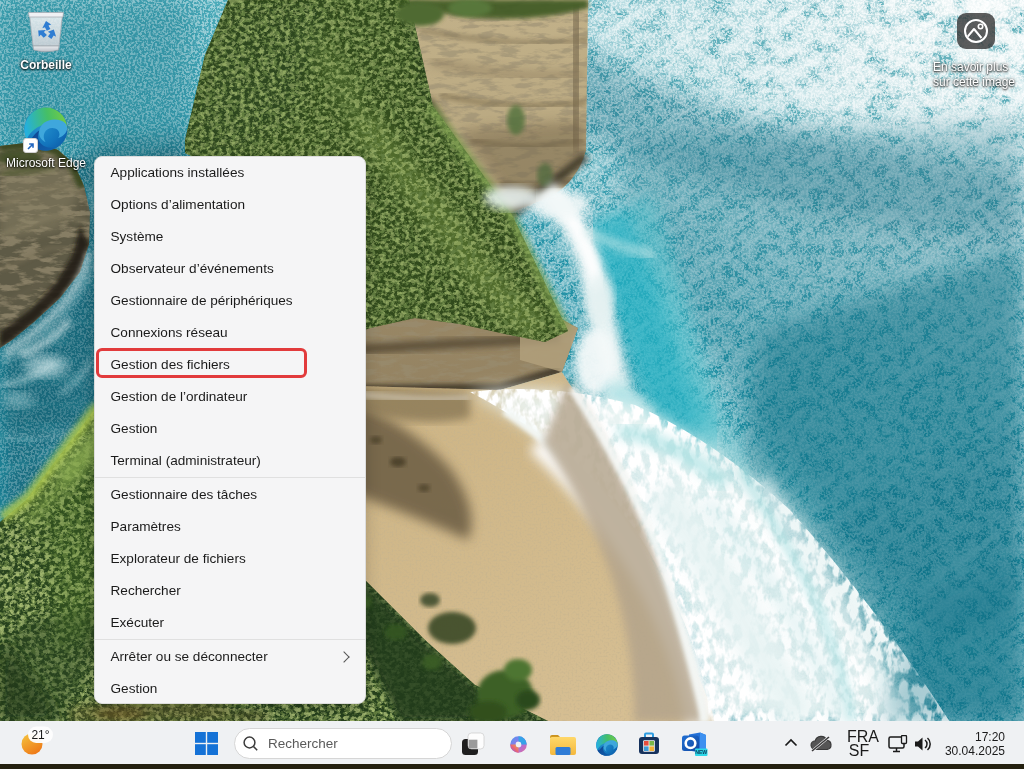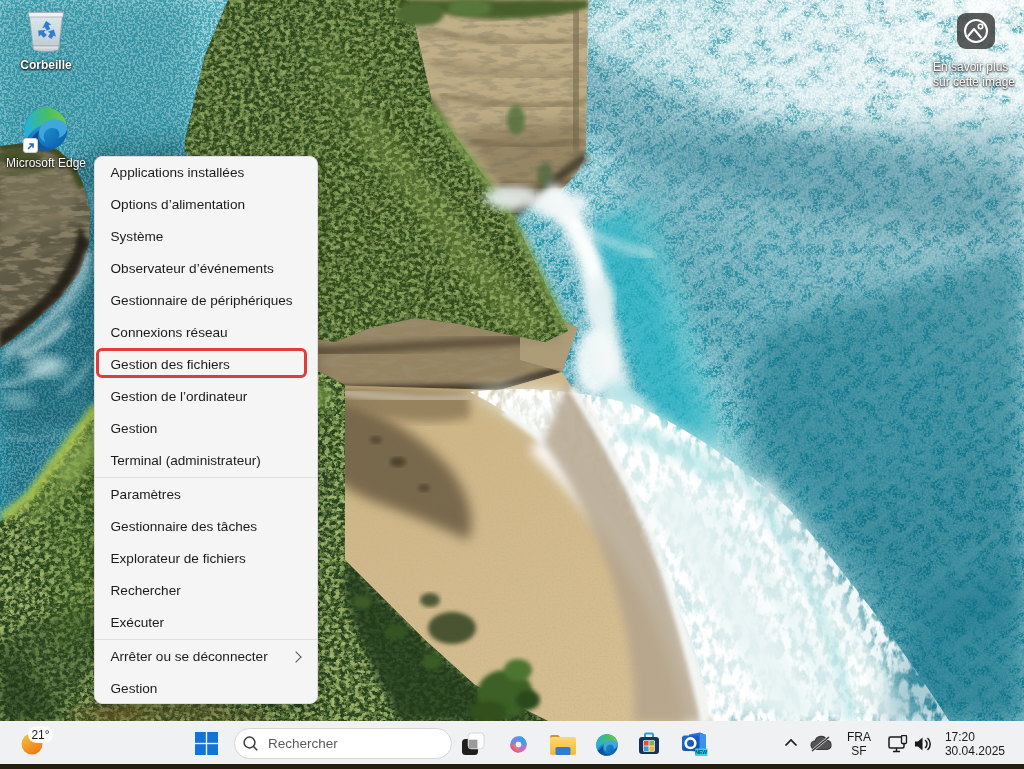--- a/index.html
+++ b/index.html
@@ -1,31 +1,31 @@
 <!DOCTYPE html>
 <html><head>
 <meta charset="utf-8">
 <style>
   html,body{margin:0;padding:0;}
   body{width:1024px;height:769px;overflow:hidden;font-family:"Liberation Sans",sans-serif;position:relative;background:#3597a7;}
   #wall{position:absolute;left:0;top:0;}
   .dlabel{position:absolute;color:#fff;font-size:12px;text-align:center;
     text-shadow:0 1px 2px rgba(0,0,0,.9),0 0 3px rgba(0,0,0,.8);white-space:nowrap;}
-  #menu{position:absolute;left:94px;top:155.5px;width:224px;height:548px;
+  #menu{position:absolute;left:94px;top:155.5px;width:272px;height:548px;
     background:#f5f5f6;border:1px solid #dcdcdc;border-radius:8px;
     box-shadow:0 8px 16px rgba(0,0,0,.19);box-sizing:border-box;padding-top:0;}
   .mi{height:32px;line-height:32px;padding-left:15.5px;font-size:13.6px;color:#1b1b1b;position:relative;}
   .msep{height:1px;background:#e0e0e0;margin:0.5px 0;}
   .chev{position:absolute;right:17px;top:12px;width:7px;height:7px;border-top:1.4px solid #555;border-right:1.4px solid #555;transform:rotate(45deg);}
   #redbox{position:absolute;left:96px;top:348px;width:211px;height:30px;
     border:3.5px solid #e23b3c;border-radius:6px;box-sizing:border-box;}
   #taskbar{position:absolute;left:0;top:721px;width:1024px;height:43px;background:#eff1f3;}
   #bstrip{position:absolute;left:0;top:764px;width:1024px;height:5px;background:#23200f;}
-  #clock{position:absolute;right:19px;top:729.5px;text-align:left;font-size:12px;color:#1a1a1a;line-height:14.5px;}
-  #fra{position:absolute;left:847px;top:729.5px;text-align:center;font-size:12px;color:#1a1a1a;line-height:14.5px;width:24px;}
+  #clock{position:absolute;right:19px;top:729.5px;text-align:right;font-size:12px;color:#1a1a1a;line-height:14.5px;}
+  #fra{position:absolute;left:847px;top:729.5px;text-align:center;font-size:16px;color:#1a1a1a;line-height:14.5px;width:24px;}
   #learn{position:absolute;left:933px;top:60px;width:86px;text-align:left;color:#fff;font-size:12px;line-height:14.5px;
     text-shadow:0 1px 2px rgba(0,0,0,.9),0 0 3px rgba(0,0,0,.7);}
 </style>
 </head>
 <body>
 <svg id="wall" width="1024" height="769" viewBox="0 0 1024 769">
   <defs>
     <linearGradient id="oceanG" x1="0" y1="0" x2="0" y2="1">
       <stop offset="0" stop-color="#48a9b8"></stop>
       <stop offset="0.35" stop-color="#2191a6"></stop>
@@ -371,22 +371,22 @@
   <div class="mi">Options d’alimentation</div>
   <div class="mi">Système</div>
   <div class="mi">Observateur d’événements</div>
   <div class="mi">Gestionnaire de périphériques</div>
   <div class="mi">Connexions réseau</div>
   <div class="mi">Gestion des fichiers</div>
   <div class="mi">Gestion de l’ordinateur</div>
   <div class="mi">Gestion</div>
   <div class="mi">Terminal (administrateur)</div>
   <div class="msep"></div>
+  <div class="mi">Gestionnaire des tâches</div>
   <div class="mi">Paramètres</div>
-  <div class="mi">Gestionnaire des tâches</div>
   <div class="mi">Explorateur de fichiers</div>
   <div class="mi">Rechercher</div>
   <div class="mi">Exécuter</div>
   <div class="msep"></div>
   <div class="mi">Arrêter ou se déconnecter<span class="chev"></span></div>
   <div class="mi">Gestion</div>
 </div>
 <div id="redbox"></div>
 
 <div id="taskbar"></div>

